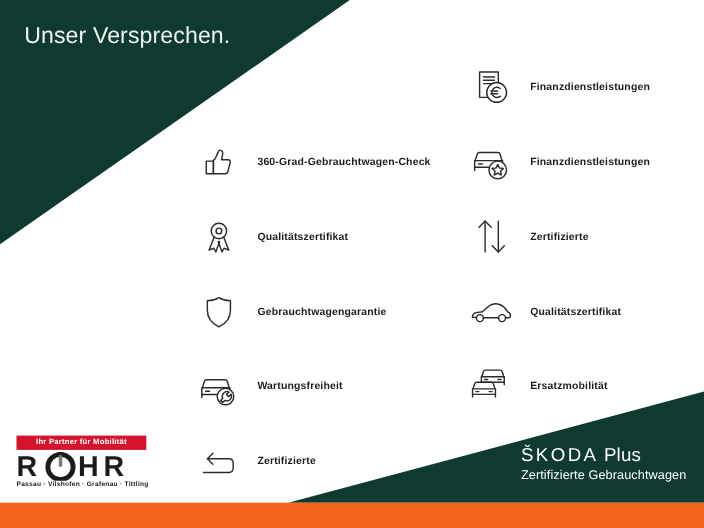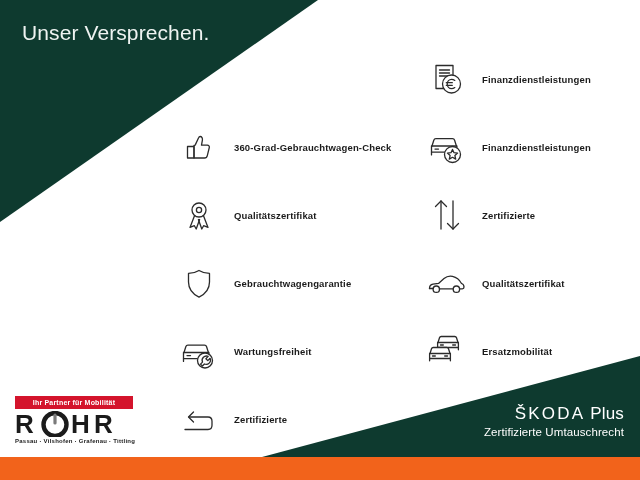--- a/index.html
+++ b/index.html
@@ -108,21 +108,20 @@
     text-align: center;
     margin-top: 1px;
     white-space: nowrap;
   }
 
   
   .skoda-block {
     position: absolute;
     right: 16px;
     top: 404px;
-    text-align: right;
     color: #ffffff;
   }
   .skoda-line1 {
     font-size: 17px;
     line-height: 20px;
     letter-spacing: 0.2px;
     white-space: nowrap;
   }
   .skoda-mark {
     font-weight: 400;
@@ -308,16 +307,16 @@
         <text x="79" y="22" font-family="'Liberation Sans', sans-serif" font-size="26" font-weight="700" letter-spacing="0.5" fill="#1b1b1b">R</text>
       </svg>
     </div>
     <div class="rohr-cities">Passau · Vilshofen · Grafenau · Tittling</div>
   </div>
 
   <div class="skoda-block">
     <div class="skoda-line1">
       <span class="skoda-mark">ŠKODA</span><span>&nbsp;</span><span class="skoda-plus">Plus</span>
     </div>
-    <div class="skoda-line2">Zertifizierte Umtauschrecht</div>
+    <div class="skoda-line2">Zertifizierte Gebrauchtwagen</div>
   </div>
 
 </div>
 
 </body></html>

